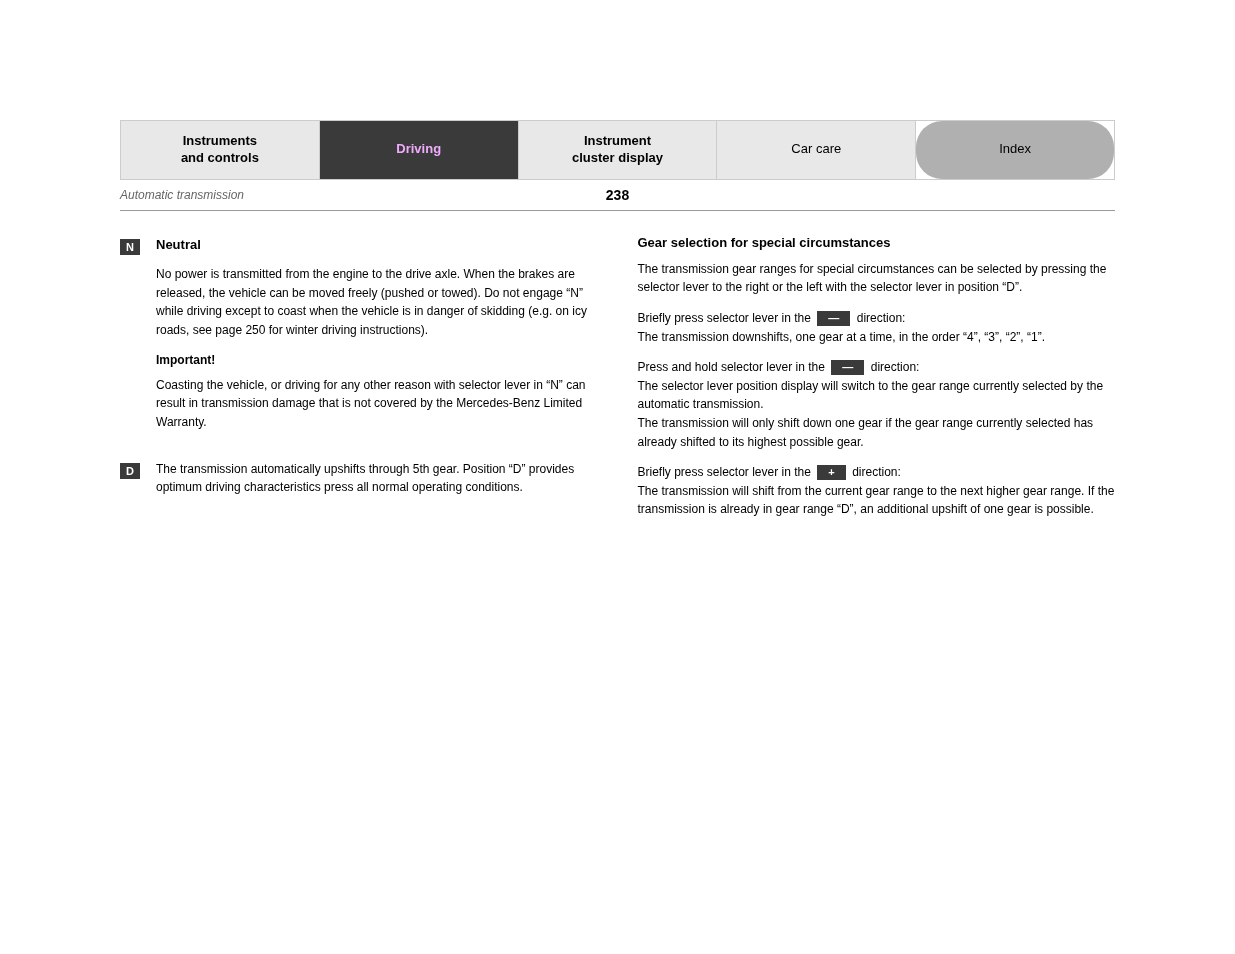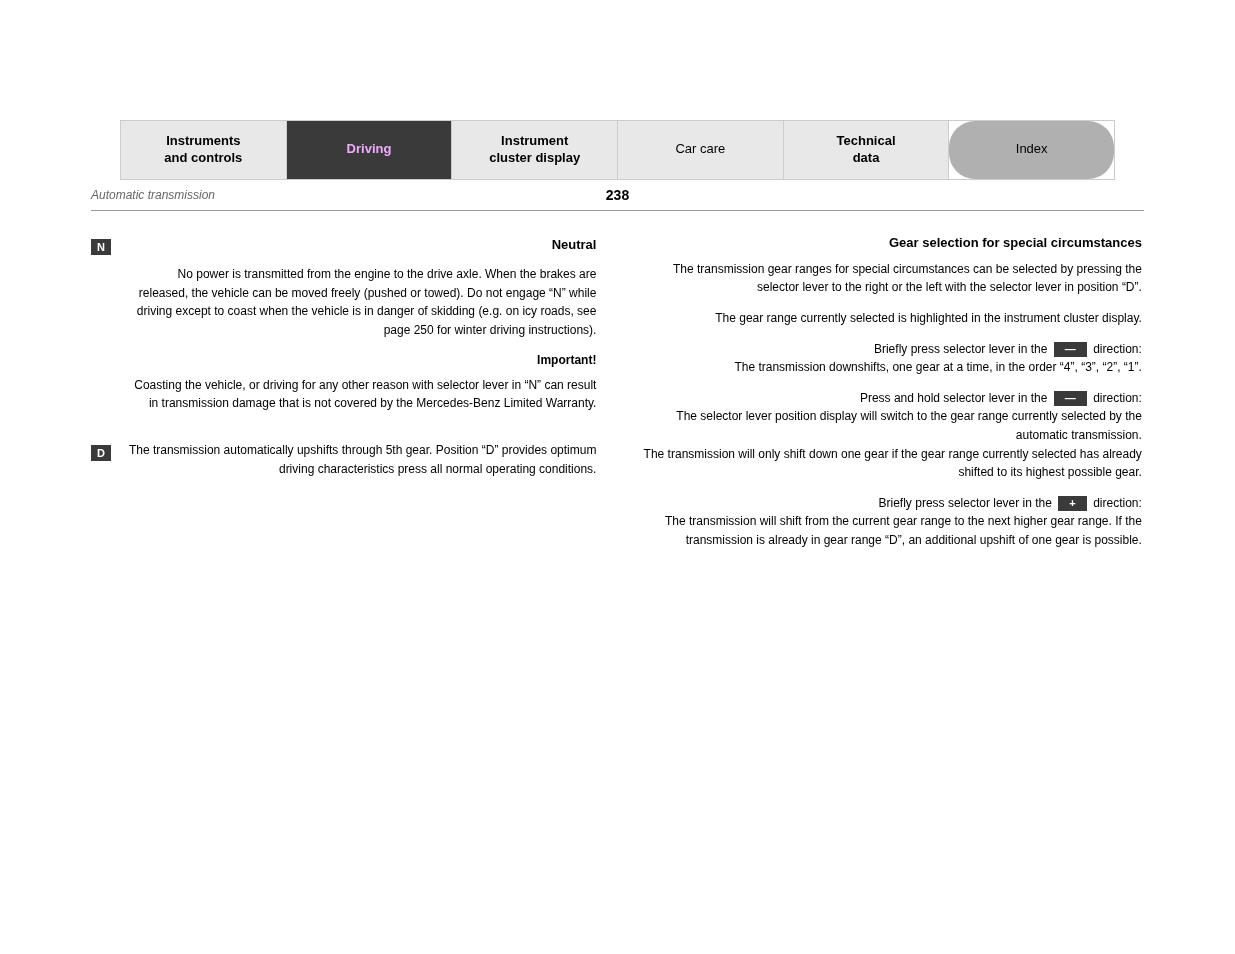--- a/index.html
+++ b/index.html
@@ -49,23 +49,22 @@
     .nav-item.bold-text {
       font-weight: bold;
     }
 
     .nav-item.medium {
       background: #b0b0b0;
     }
 
     
     .page-content {
-      margin: 0 91px;
+      margin: 0 120px;
       padding: 0;
-      text-align: right;
     }
 
     .page-section-title {
       font-size: 12px;
       color: #666;
       font-style: italic;
     }
 
     .page-number {
       font-size: 14px;
@@ -177,24 +176,20 @@
   </div>
   <div class="nav-item active">
     <span>Driving</span>
   </div>
   <div class="nav-item bold-text">
     <span style="white-space:pre-line;">Instrument
 cluster display</span>
   </div>
   <div class="nav-item">
     <span>Car care</span>
-  </div>
-  <div class="nav-item bold-text">
-    <span style="white-space:pre-line;">Technical
-data</span>
   </div>
   <div class="nav-item medium">
     <span>Index</span>
   </div>
 </div>
 
 <div class="page-content">
 
   <div class="page-header-wrapper">
     <span class="page-section-title">Automatic transmission</span>
@@ -226,21 +221,20 @@
           <div class="body-text">The transmission automatically upshifts through 5th gear. Position “D” provides optimum driving characteristics press all normal operating conditions.</div>
         </div>
       </div>
 
     </div>
 
     <div class="col-right">
 
       <div class="section-heading">Gear selection for special circumstances</div>
       <div class="body-text">The transmission gear ranges for special circumstances can be selected by pressing the selector lever to the right or the left with the selector lever in position “D”.</div>
-      <div class="body-text">The gear range currently selected is highlighted in the instrument cluster display.</div>
 
       <div class="body-text">
         <span>Briefly press selector lever in the</span>
         <span class="inline-btn">&nbsp;—&nbsp;</span>
         <span> direction:<br>
         The transmission downshifts, one gear at a time, in the order “4”, “3”, “2”, “1”.</span>
       </div>
 
       <div class="body-text">
         <span>Press and hold selector lever in the</span>

